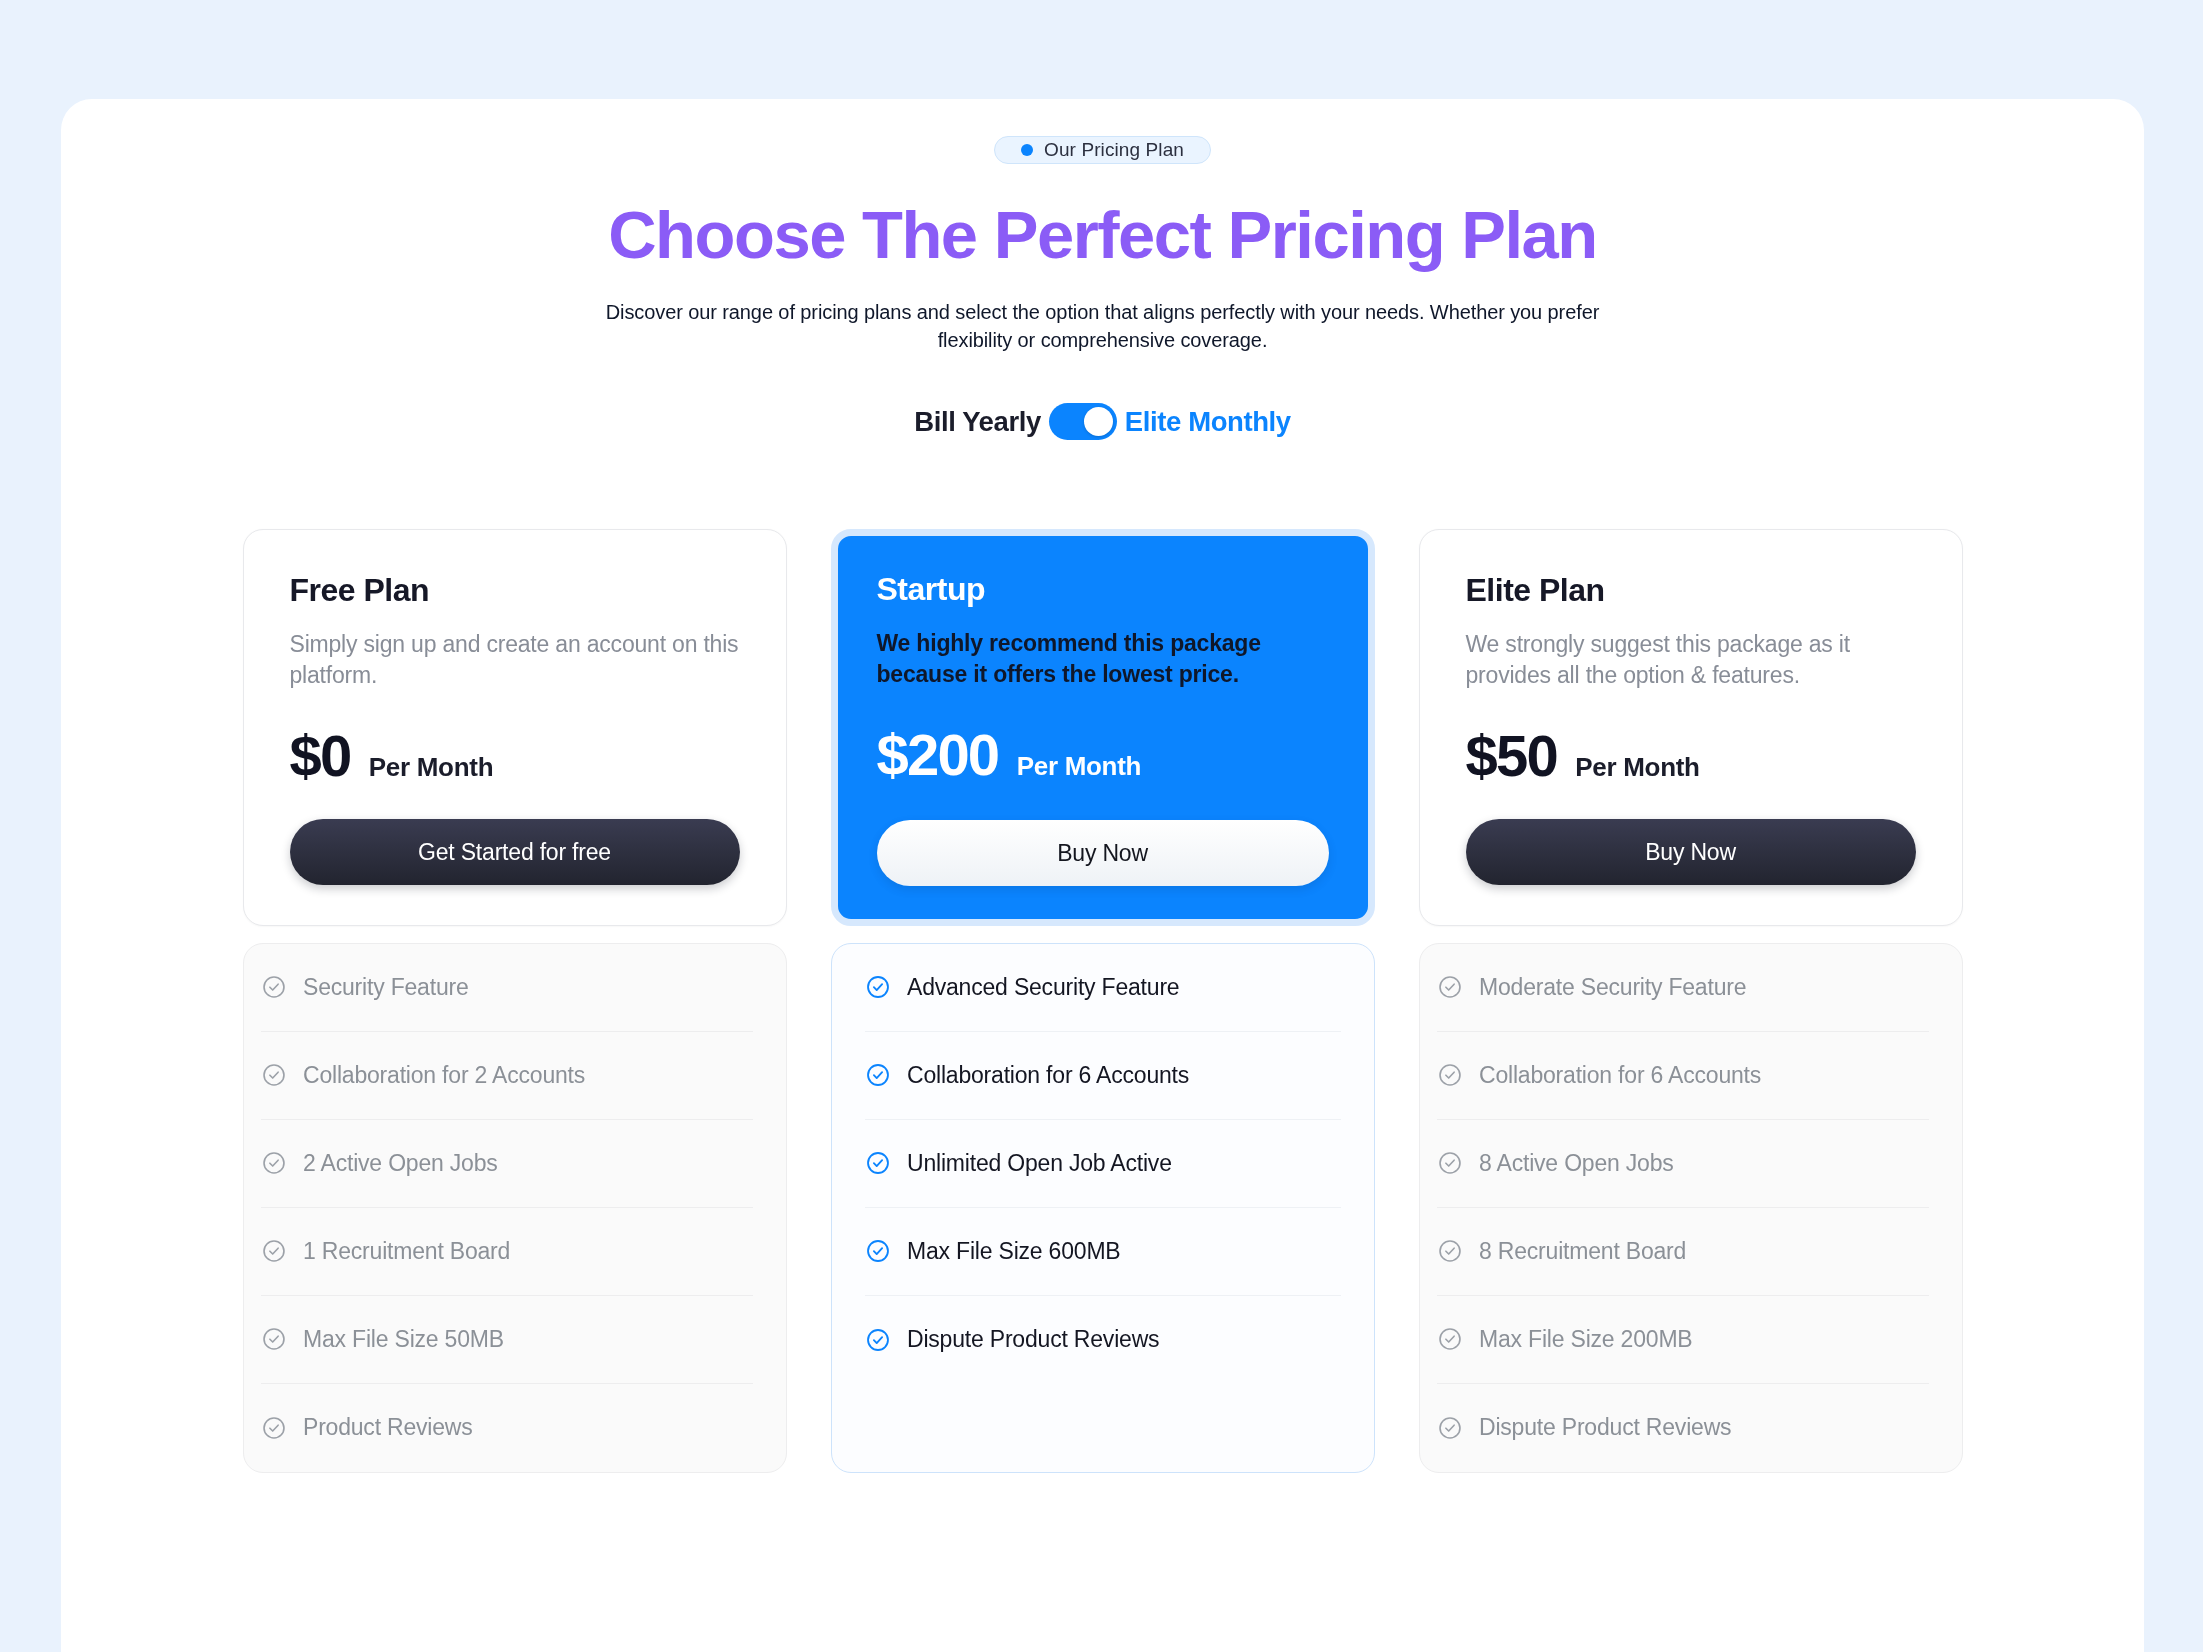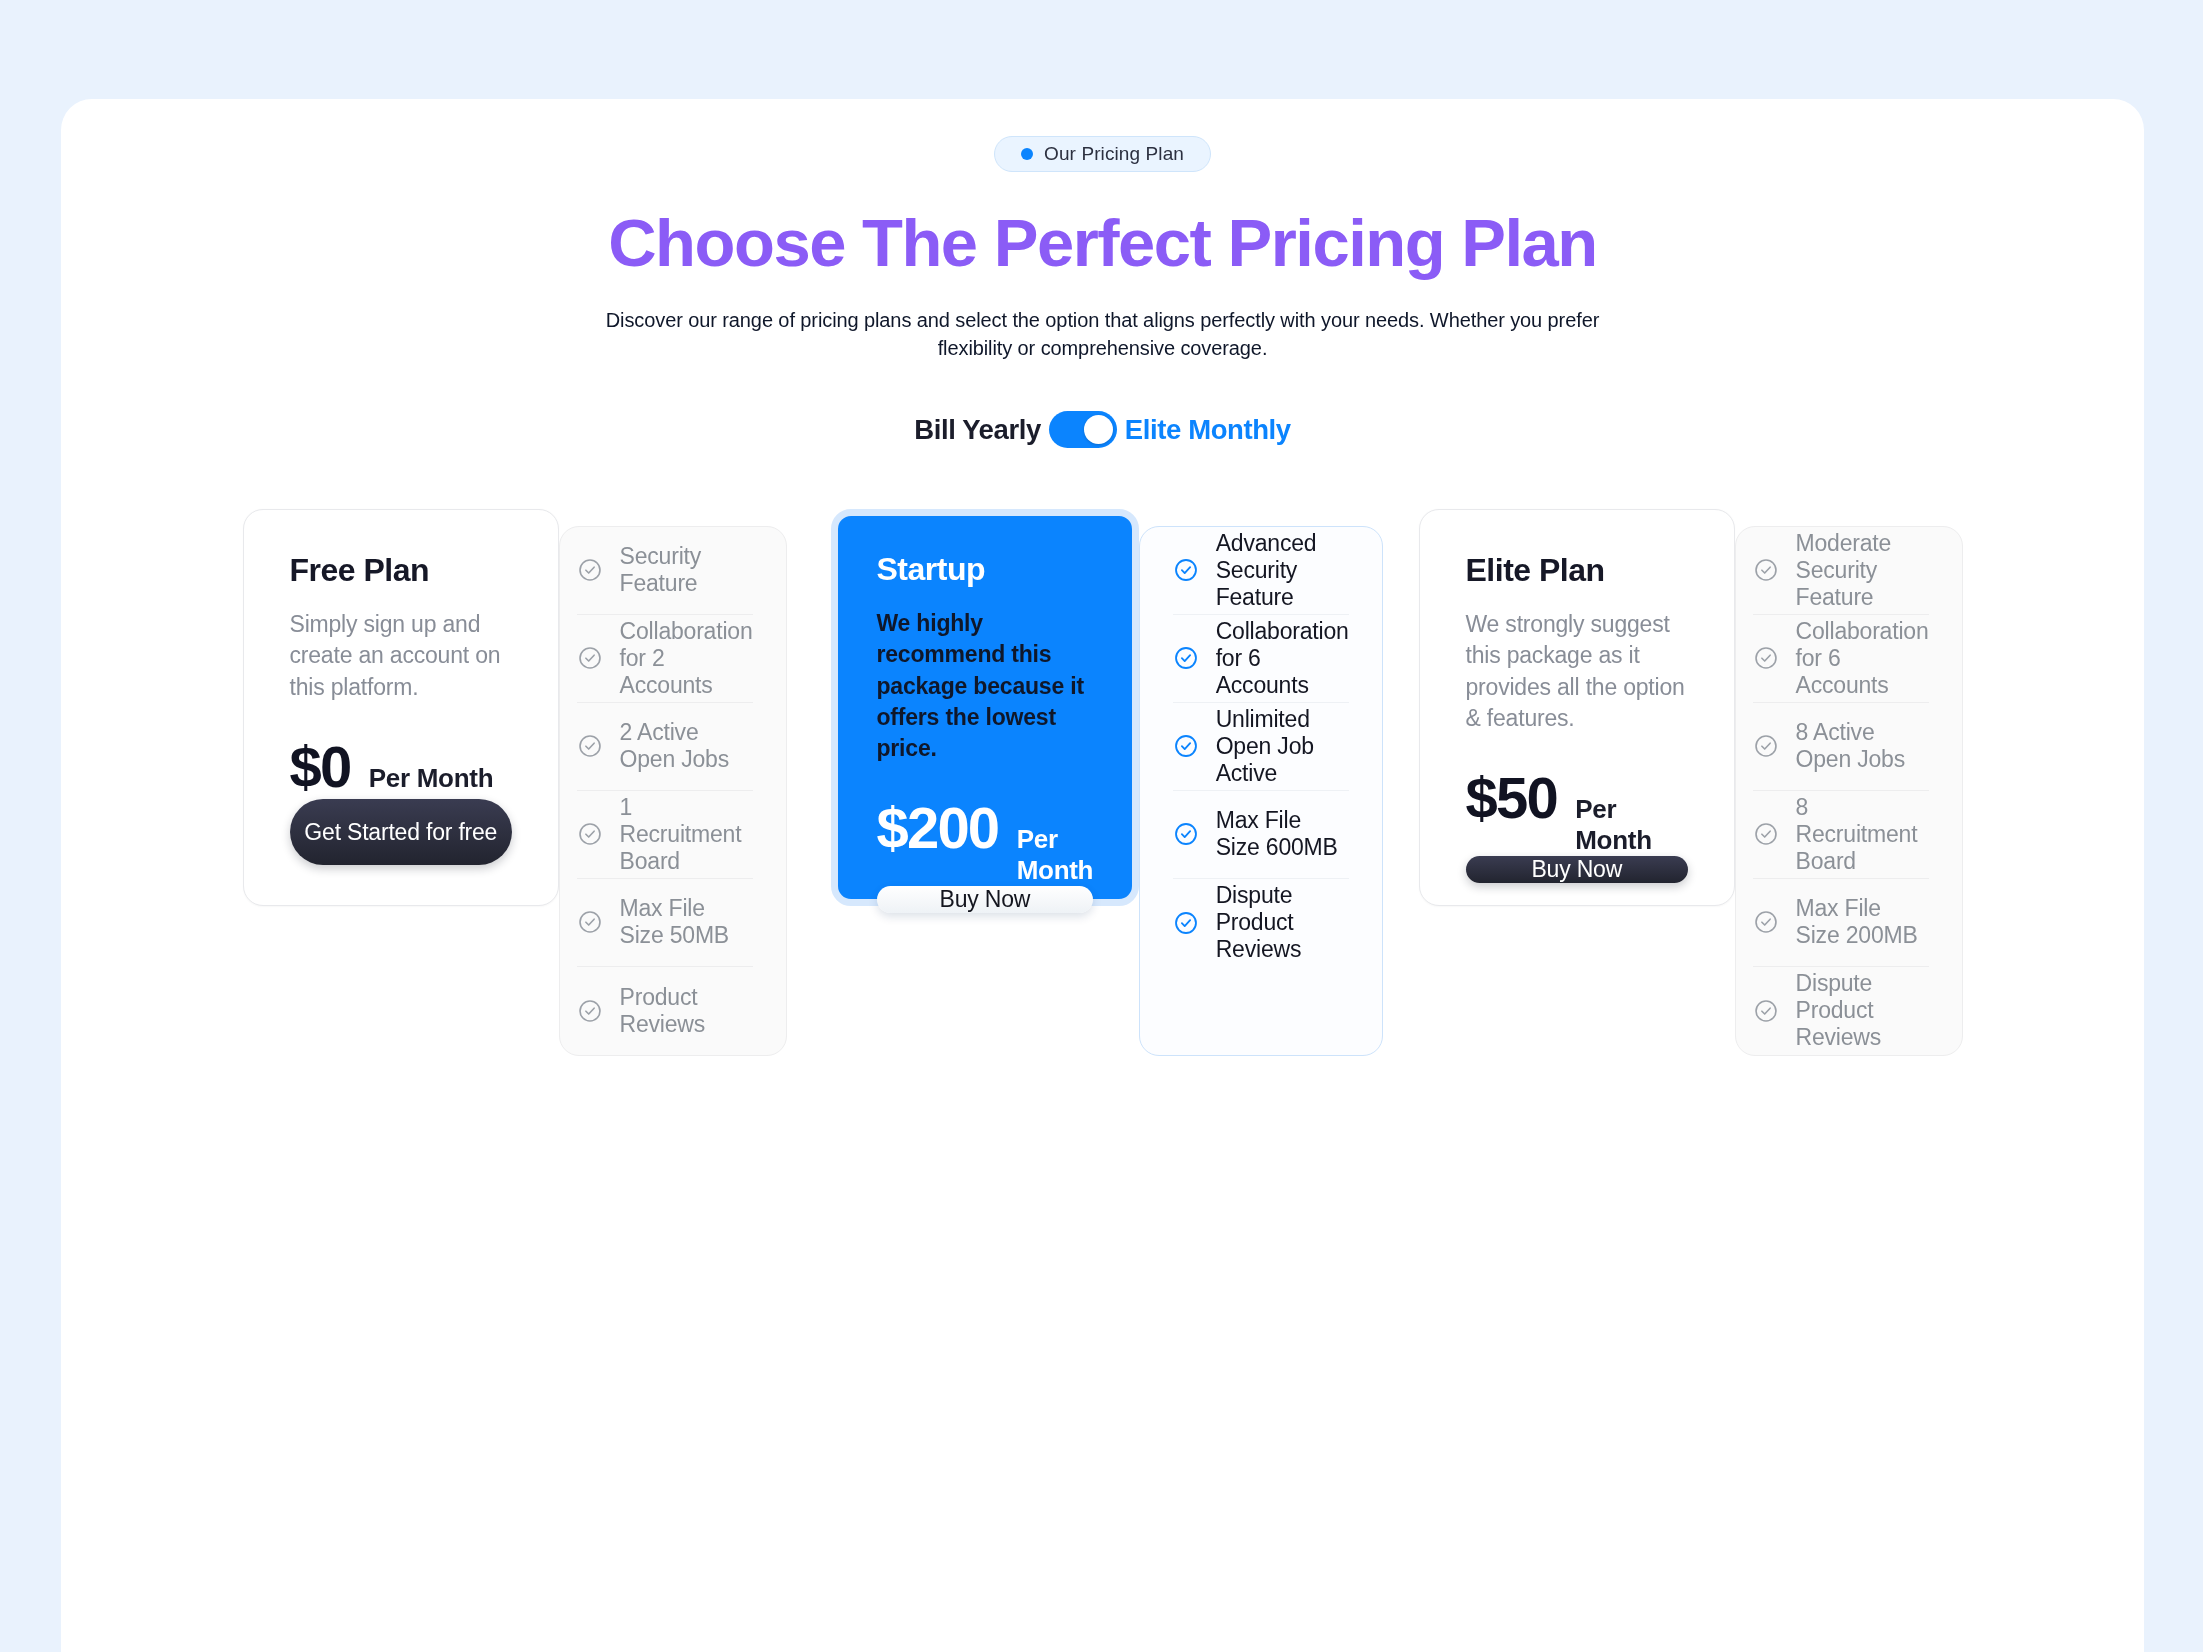--- a/index.html
+++ b/index.html
@@ -28,21 +28,21 @@
   
   .header {
     padding-top: 37px;
     text-align: center;
   }
 
   .badge {
     display: inline-flex;
     align-items: center;
     gap: 11px;
-    height: 36px;
+    height: 28px;
     padding: 0 26px;
     border-radius: 917px;
     background: #eaf4ff;
     border: 0.9px solid #cfe5fb;
   }
   .badge-dot {
     width: 12px;
     height: 12px;
     border-radius: 50%;
     background: #0b84fe;
@@ -112,21 +112,22 @@
   .plans {
     margin-top: 61px;
     display: flex;
     justify-content: center;
     gap: 44px;
   }
 
   .plan-col {
     width: 544px;
     display: flex;
-    flex-direction: row;
+    flex-direction: column;
+    margin-top: 28px;
   }
 
   .plan-card {
     border-radius: 20px;
     padding: 42px 46px 40px;
     height: 397px;
     display: flex;
     flex-direction: column;
   }
 

